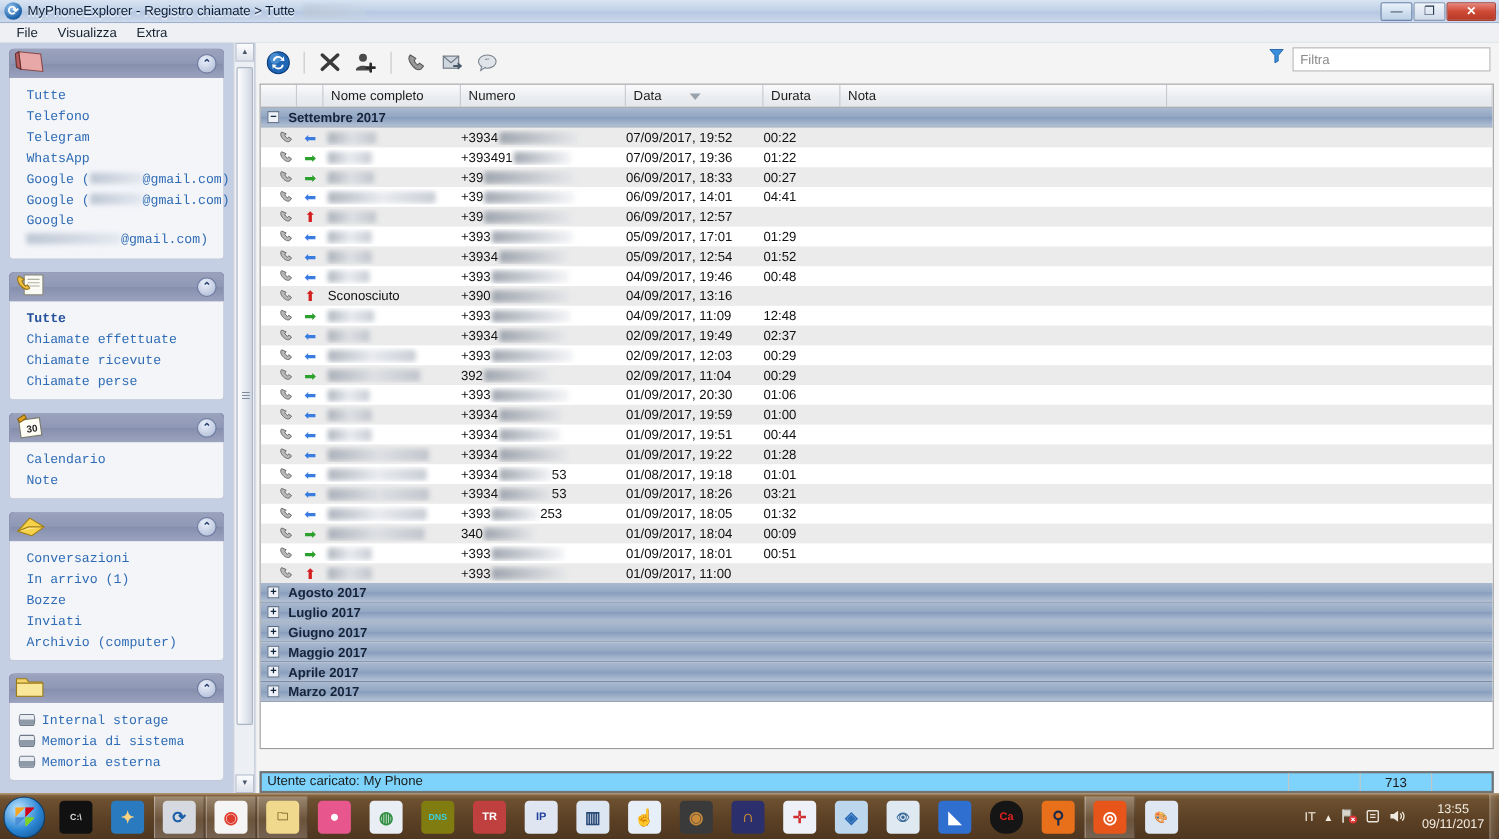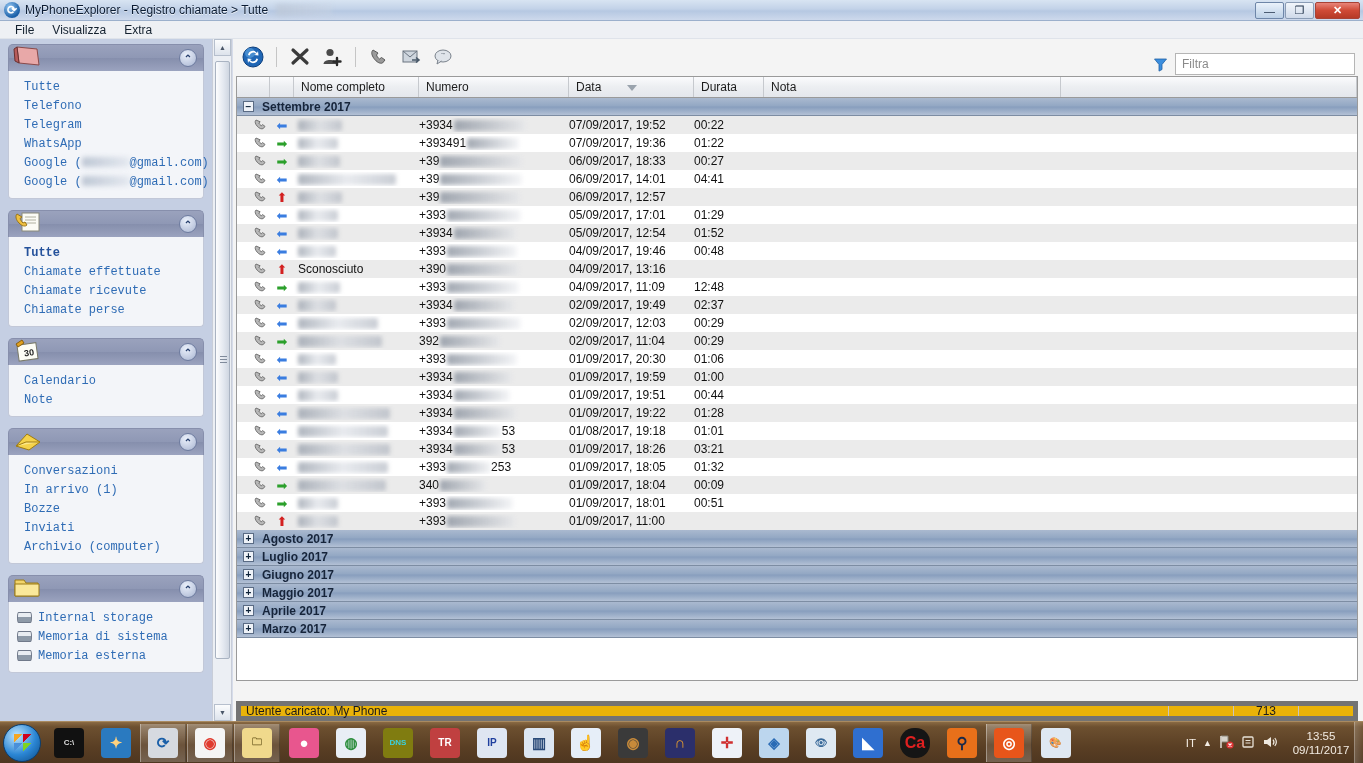--- a/index.html
+++ b/index.html
@@ -134,21 +134,21 @@
   #main {
     position:absolute; left:233px; top:39px; width:1130px; height:682px;
     background:#f4f4f4;
   }
   #toolbar {
     height:36px; display:flex; align-items:center; padding-left:6px; gap:4px;
     background:#f4f4f4; position:relative;
   }
   .tbtn { width:28px;height:28px; display:flex;align-items:center;justify-content:center; cursor:pointer;}
   .tsep { width:1px;height:20px;background:#c5c5c5;margin:0 5px; }
-  .filter-wrap { position:absolute; right:8px; top:14px; display:flex; align-items:flex-end; gap:7px; }
+  .filter-wrap { position:absolute; right:8px; top:4px; display:flex; align-items:flex-start; gap:7px; }
   .filter-input {
     width:180px;height:22px;border:1px solid #b5b5b5;background:#fff;
     font-size:12px; padding:0 6px; color:#333; font-family:"Liberation Sans",sans-serif;
   }
   .filter-input::placeholder { color:#8a8a8a; }
 
   
   #gridwrap {
     position:absolute; left:3px; top:37px; width:1122px; height:605px;
     border:1px solid #9a9a9a; background:#fff; overflow:hidden;
@@ -197,21 +197,21 @@
     filter: blur(2.3px); margin-left:1px;
   }
   .arr { font-size:13px; line-height:1; }
   .arr.in  { color:#3a7de0; }
   .arr.out { color:#2ca02c; }
   .arr.miss{ color:#d32020; }
 
   
   #statusbar {
     position:absolute; left:3px; bottom:0; width:1122px; height:20px;
-    background:#eab308; border:5px solid #737373; display:flex; align-items:center;
+    background:#7dd3fc; border:2px solid #737373; display:flex; 
     font-size:12px; color:#1a1a1a;
   }
   #statusbar .sec1 { flex:1; padding-left:5px; }
   #statusbar .sec2 { width:65px; border-left:1px solid #c9c5bd; height:100%; }
   #statusbar .sec3 { width:65px; border-left:1px solid #c9c5bd; height:100%;
                      display:flex;align-items:center;justify-content:center; }
   #statusbar .sec4 { width:55px; border-left:1px solid #c9c5bd; height:100%; }
 
   
   #taskbar {
@@ -284,20 +284,21 @@
         <span class="ph-title"></span>
         <span class="ph-chev">⌃</span>
       </div>
       <div class="panel-body">
         <div class="panel-link"><span>Tutte</span></div>
         <div class="panel-link"><span>Telefono</span></div>
         <div class="panel-link"><span>Telegram</span></div>
         <div class="panel-link"><span>WhatsApp</span></div>
         <div class="panel-link"><span>Google (</span><span class="redact" style="width: 48px;"></span><span>@gmail.com)</span></div>
         <div class="panel-link"><span>Google (</span><span class="redact" style="width: 48px;"></span><span>@gmail.com)</span></div>
+        <div class="panel-link wrap"><span>Google</span><br><span class="redact" style="width: 86px;"></span><span>@gmail.com)</span></div>
       </div>
     </div>
     <div class="panel">
       <div class="panel-head">
         <span class="ph-icon">
           <svg width="30" height="26" viewBox="0 0 30 26">
             <rect x="9" y="3" width="17" height="18" fill="#fbfbf5" stroke="#8a8a7a"></rect>
             <path d="M12 7 h11 M12 10 h11 M12 13 h11" stroke="#b0b0a0"></path>
             <path d="M4 4 C2 6 3 10 6 13 C9 16 12 17 14 15 L12 12 L10 13 C8.5 11.5 7.5 10 7 8.5 L9 7 Z" fill="#f0c040" stroke="#9a7518"></path>
           </svg>
@@ -887,21 +888,21 @@
       <div class="tb-item">
         <div class="glyph" style="background: rgb(188, 214, 238); color: rgb(42, 107, 181); font-size: 15px; font-weight: bold;">◈</div>
       </div>
       <div class="tb-item">
         <div class="glyph" style="background: rgb(223, 233, 242); color: rgb(58, 106, 154); font-size: 10px; font-weight: bold;">👁</div>
       </div>
       <div class="tb-item">
         <div class="glyph" style="background: rgb(47, 111, 208); color: rgb(255, 255, 255); font-size: 15px; font-weight: bold;">◣</div>
       </div>
       <div class="tb-item">
-        <div class="glyph" style="background: rgb(21, 21, 21); color: rgb(224, 32, 32); font-size: 16px; font-weight: bold; border-radius: 14px;">Ca</div>
+        <div class="glyph" style="background: rgb(21, 21, 21); color: rgb(224, 32, 32); font-size: 10px; font-weight: bold; border-radius: 14px;">Ca</div>
       </div>
       <div class="tb-item">
         <div class="glyph" style="background: rgb(232, 112, 26); color: rgb(26, 42, 74); font-size: 15px; font-weight: bold;">⚲</div>
       </div>
       <div class="tb-item active">
         <div class="glyph" style="background: rgb(232, 85, 26); color: rgb(255, 255, 255); font-size: 15px; font-weight: bold;">◎</div>
       </div>
       <div class="tb-item">
         <div class="glyph" style="background: rgb(223, 232, 242); color: rgb(58, 106, 154); font-size: 10px; font-weight: bold;">🎨</div>
       </div>

